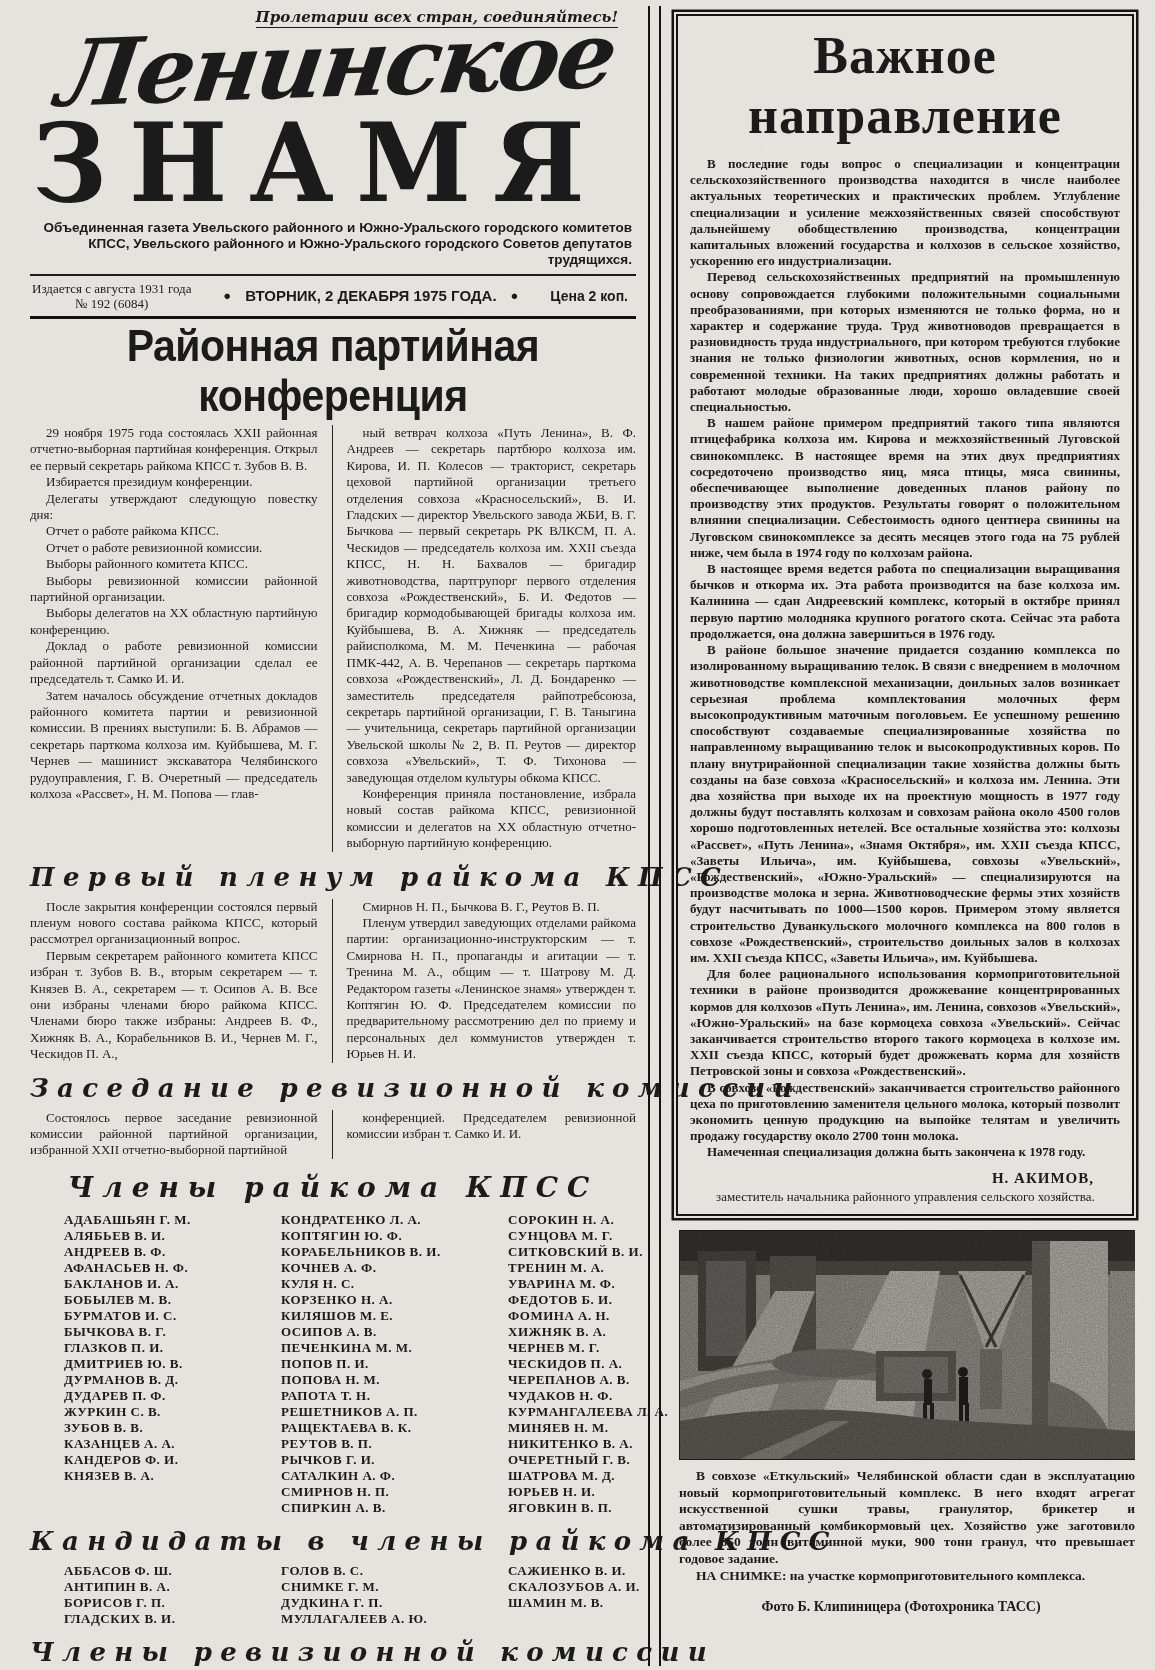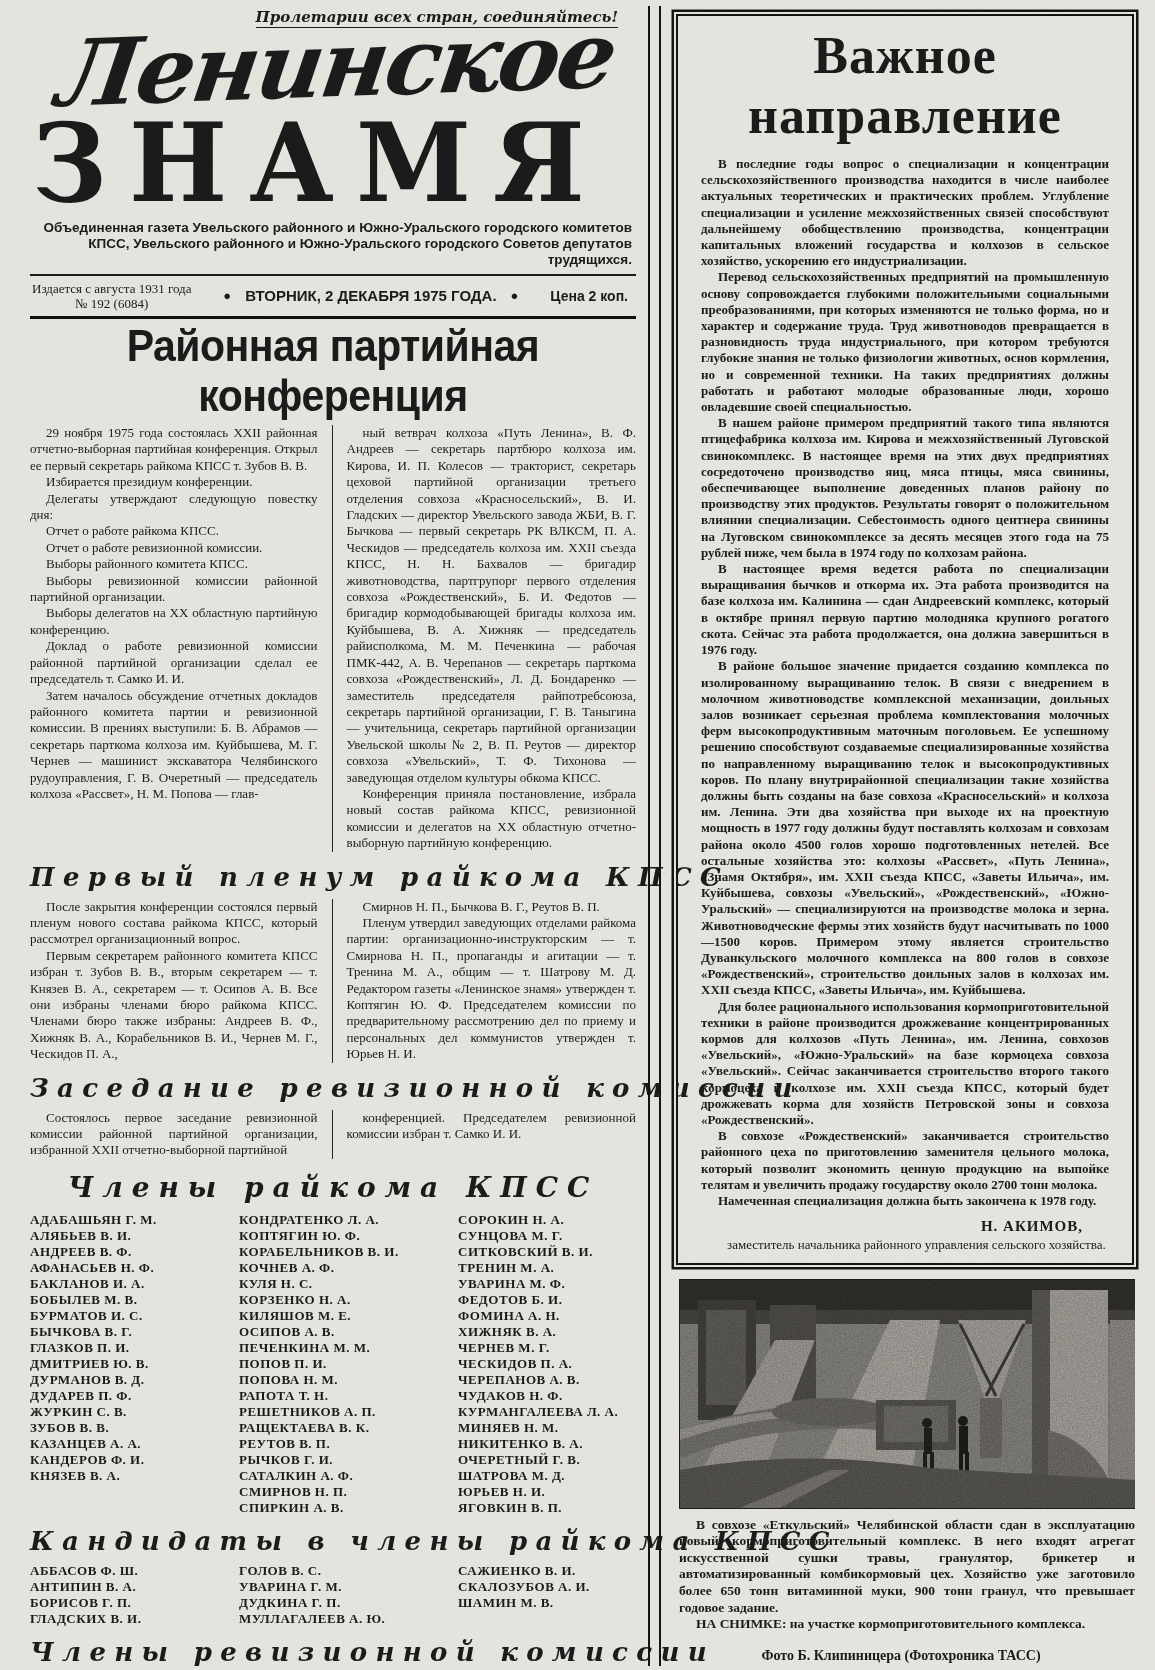--- a/index.html
+++ b/index.html
@@ -40,29 +40,29 @@
   .twocol{display:flex;}
   .twocol .colA{width:292px;}
   .twocol .colB{width:294px;margin-left:14px;padding-left:14px;border-left:1.5px solid #23231f;}
   .body-text p{font:13px/16.4px "Liberation Serif",serif;text-align:justify;text-indent:16px;margin:0;}
   .script-header{
     font-family:"DejaVu Serif",serif;font-style:italic;font-weight:bold;
     text-align:center;letter-spacing:.32em;white-space:nowrap;
   }
   .hdr-lg{font-size:28px;margin:12px 0 8px;}
   .hdr-md{font-size:26px;margin:10px 0 7px;}
-  .name-cols{display:grid;grid-template-columns:205px 215px 190px;column-gap:4px;}
+  .name-cols{display:grid;grid-template-columns:205px 215px 190px;column-gap:12px;margin-left:34px;}
   .name-row{font:bold 13px/15px "Liberation Serif",serif;letter-spacing:.5px;margin:0 0 1px;white-space:nowrap;}
   
   .vdivider{width:9px;margin-top:6px;border-left:2.5px solid #141414;border-right:2.5px solid #141414;height:1660px;}
   
   .right{width:486px;padding:10px 10px 0 12px;box-sizing:border-box;}
   .ed-box{
     border:2.5px solid #141414;box-shadow:0 0 0 2px #e6e4df,0 0 0 4.5px #141414;
-    margin:4px 3px 0 3px;padding:4px 23px 10px;box-sizing:border-box;
+    margin:4px 3px 0 3px;padding:4px 12px 10px;box-sizing:border-box;
   }
   .ed-title{
     font-family:"Liberation Serif",serif;font-weight:bold;font-size:52px;line-height:60px;
     text-align:center;margin:6px 0 10px;letter-spacing:1px;
   }
   .ed-body p{font:13px/16.2px "Liberation Serif",serif;text-align:justify;text-indent:17px;margin:0;font-weight:600;}
   .ed-sign{font:bold 15px/18px "Liberation Serif",serif;text-align:right;margin-top:8px;padding-right:26px;letter-spacing:1px;}
   .ed-role{font:13px/15.5px "Liberation Serif",serif;margin-top:2px;padding-left:26px;}
   .photo-wrap{margin:14px 2px 0 6px;border:1.5px solid #1a1a1a;line-height:0;}
   .caption{margin:8px 2px 0 6px;}
@@ -210,21 +210,21 @@
     <div class="script-header hdr-md" data-interactable="false">Кандидаты в члены райкома КПСС</div>
     <div class="name-cols" data-interactable="false">
       <div data-interactable="false">
           <div class="name-row" data-interactable="false">АББАСОВ Ф. Ш.</div>
           <div class="name-row" data-interactable="false">АНТИПИН В. А.</div>
           <div class="name-row" data-interactable="false">БОРИСОВ Г. П.</div>
           <div class="name-row" data-interactable="false">ГЛАДСКИХ В. И.</div>
         </div>
       <div data-interactable="false">
           <div class="name-row" data-interactable="false">ГОЛОВ В. С.</div>
-          <div class="name-row" data-interactable="false">УВАРИНА Г. М.</div>
+          <div class="name-row" data-interactable="false">СНИМКЕ Г. М.</div>
           <div class="name-row" data-interactable="false">ДУДКИНА Г. П.</div>
           <div class="name-row" data-interactable="false">МУЛЛАГАЛЕЕВ А. Ю.</div>
         </div>
       <div data-interactable="false">
           <div class="name-row" data-interactable="false">САЖИЕНКО В. И.</div>
           <div class="name-row" data-interactable="false">СКАЛОЗУБОВ А. И.</div>
           <div class="name-row" data-interactable="false">ШАМИН М. В.</div>
         </div>
     </div>
 

